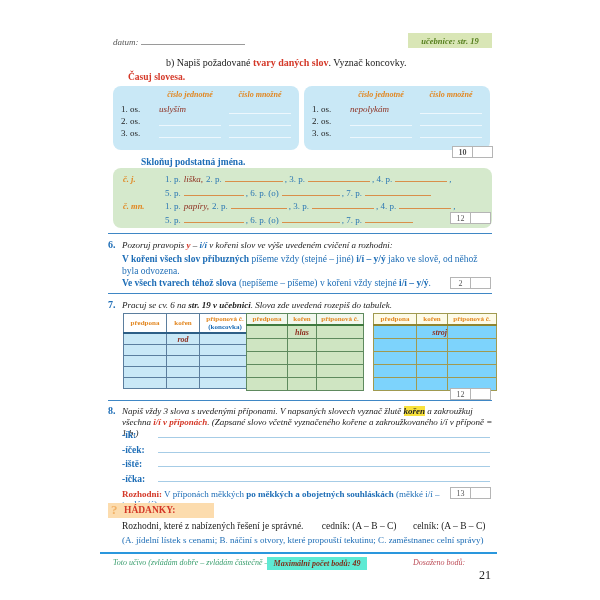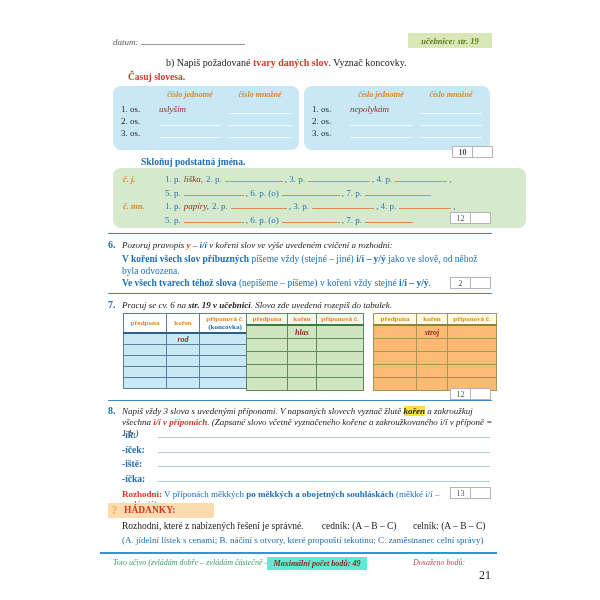--- a/index.html
+++ b/index.html
@@ -23,21 +23,21 @@
   
   .cbox{top:86px;width:186px;height:64px;background:#c9e8f6;border-radius:8px;padding:4px 8px;box-sizing:border-box;}
   .cbox.left{left:113px;} .cbox.right{left:304px;}
   .cgrid{display:grid;grid-template-columns:30px 1fr 1fr;column-gap:8px;align-items:end;}
   .chdr{font-size:8px;color:#e2861f;font-weight:bold;font-style:italic;text-align:center;height:12px;}
   .clabel{font-size:9px;color:#222;}
   .cword{color:#8e2f20;font-style:italic;font-size:9px;}
   .cline{border-bottom:1px solid #edf7fd;height:11px;}
 
   .dec-head{left:128px;top:157px;font-size:9.5px;font-weight:bold;color:#1d6db6;padding-left:13px;}
-  .gbox{left:113px;top:168px;width:413px;height:60px;background:#d5e9cc;border-radius:8px;padding:5px 10px;box-sizing:border-box;}
+  .gbox{left:113px;top:168px;width:379px;height:60px;background:#d5e9cc;border-radius:8px;padding:5px 10px;box-sizing:border-box;}
   .dline{display:flex;align-items:baseline;height:13.5px;font-size:9px;white-space:nowrap;}
   .dlab{width:42px;flex:none;color:#e2861f;font-weight:bold;font-style:italic;font-size:8.5px;}
   .dseg{color:#2b77b3;margin-right:3px;}
   .dword{color:#8e2f20;font-style:italic;margin-right:3px;}
   .dblank{display:inline-block;border-bottom:1px solid #d98f4a;height:8px;margin-right:2px;}
 
   .sep{height:0;border-top:1.5px solid #3f87c5;left:108px;width:384px;}
   .secnum{font-size:10px;font-weight:bold;color:#1d6db6;}
   .intro{font-size:9px;font-style:italic;color:#222;}
   .answer{font-size:9.5px;color:#1d6db6;line-height:12px;}
@@ -45,21 +45,21 @@
   
   .t7{border-collapse:collapse;table-layout:fixed;}
   .t7 th{font-size:7px;color:#e2861f;font-weight:bold;background:#fff;padding:1px;line-height:8px;}
   .t7 td{padding:0;text-align:center;font-size:8px;}
   .t7 .w{color:#8e2f20;font-style:italic;font-weight:bold;}
   .tb1 th,.tb1 td{border:1px solid #5b7e9e;} .tb1 th{border-bottom:2px solid #2e5f86;}
   .tb1 td{background:#c9e8f6;height:10px;}
   .tb2 th,.tb2 td{border:1px solid #5e8a5e;} .tb2 th{border-bottom:2px solid #3f7a3f;background:#f2f8ee;}
   .tb2 td{background:#cfe5c2;height:12px;}
   .tb3 th,.tb3 td{border:1px solid #a09a50;} .tb3 th{border-bottom:2px solid #8f8530;background:#fdfbe8;}
-  .tb3 td{background:#fdba74;height:12px;}
+  .tb3 td{background:#7dd3fc;height:12px;text-align:right;}
 
   
   .sufrow{display:flex;align-items:baseline;height:14.5px;}
   .suflab{width:36px;flex:none;color:#1d6db6;font-weight:bold;font-size:9.5px;}
   .sufline{flex:1;border-bottom:1px solid #a6cce6;height:9px;}
   .hl-yellow{background:#f9e23c;font-weight:bold;}
 
   
   .hstrip{left:108px;top:503px;width:106px;height:15px;background:#fcdcae;}
   .hq{left:111px;top:502px;font-size:13px;font-weight:bold;color:#f2b268;}

